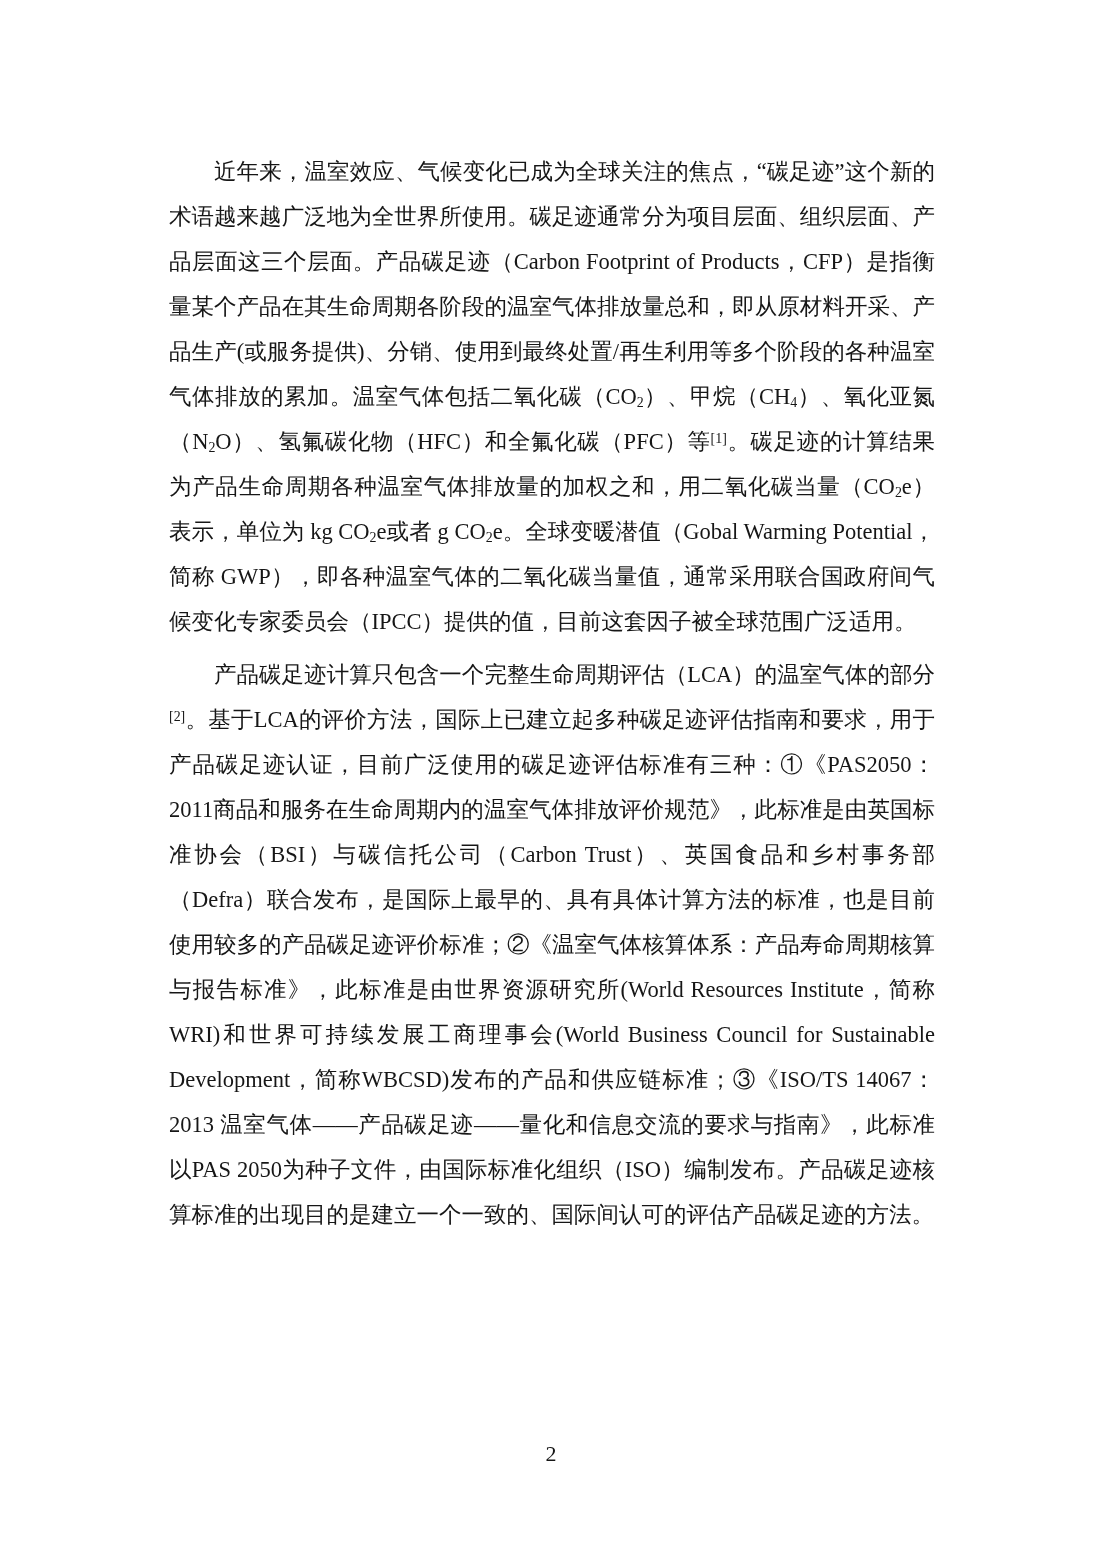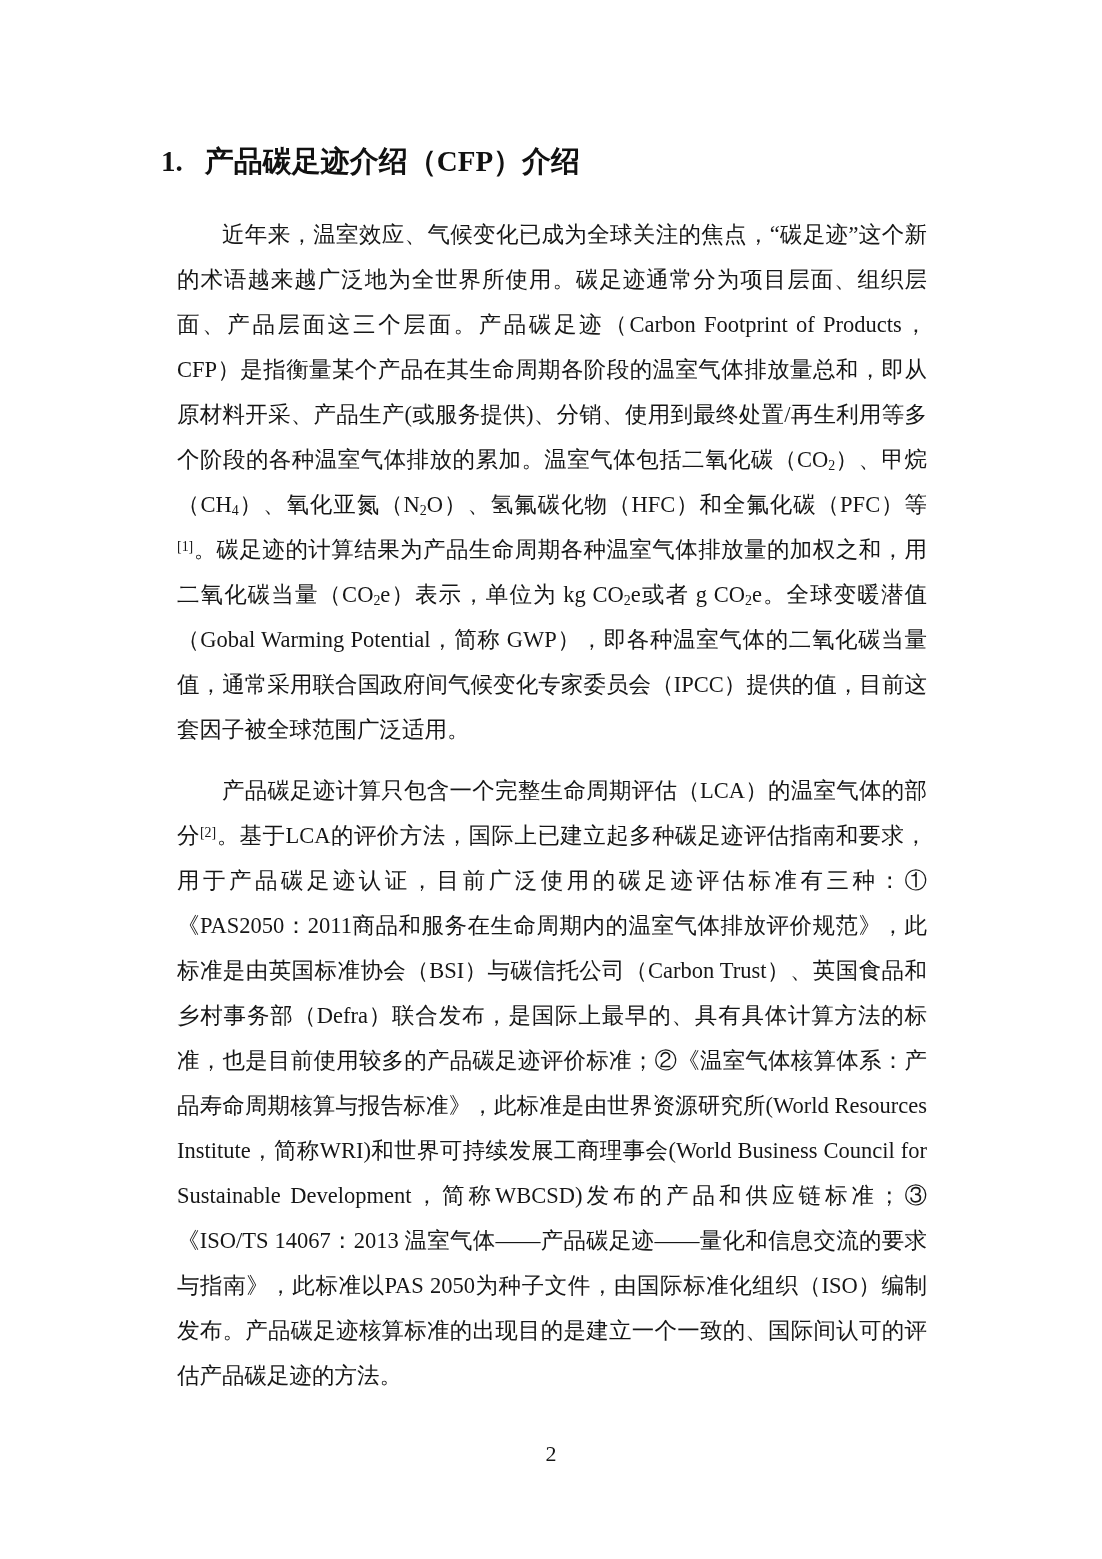--- a/index.html
+++ b/index.html
@@ -30,21 +30,21 @@
     line-height: 40px;
     font-weight: 700;
     color: #111111;
     white-space: nowrap;
   }
   h1 .heading-number {
     display: inline-block;
     margin-right: 22px;
   }
   p.body-paragraph {
-    margin: 16px;
+    margin: 8px;
     font-size: 22.5px;
     line-height: 45px;
     text-align: justify;
     text-align-last: left;
     text-indent: 2em;
     word-break: break-word;
     color: #161616;
   }
   p.body-paragraph sub {
     font-size: 0.62em;
@@ -65,20 +65,17 @@
     font-size: 22px;
     line-height: 26px;
     color: #161616;
   }
 </style>
 </head>
 <body>
 
 <div class="page">
   <div class="content">
-    <h1 class="section-heading">
-      <span class="heading-number">1.</span><span>产品碳足迹介绍（CFP）介绍</span>
-    </h1>
     <p class="body-paragraph"><span>近年来，温室效应、气候变化已成为全球关注的焦点，“碳足迹”这个新的术语越来越广泛地为全世界所使用。碳足迹通常分为项目层面、组织层面、产品层面这三个层面。产品碳足迹（Carbon Footprint of Products，CFP）是指衡量某个产品在其生命周期各阶段的温室气体排放量总和，即从原材料开采、产品生产(或服务提供)、分销、使用到最终处置/再生利用等多个阶段的各种温室气体排放的累加。温室气体包括二氧化碳（CO</span><sub>2</sub><span>）、甲烷（CH</span><sub>4</sub><span>）、氧化亚氮（N</span><sub>2</sub><span>O）、氢氟碳化物（HFC）和全氟化碳（PFC）等</span><sup>[1]</sup><span>。碳足迹的计算结果为产品生命周期各种温室气体排放量的加权之和，用二氧化碳当量（CO</span><sub>2</sub><span>e）表示，单位为 kg CO</span><sub>2</sub><span>e或者 g CO</span><sub>2</sub><span>e。全球变暖潜值（Gobal Warming Potential，简称 GWP），即各种温室气体的二氧化碳当量值，通常采用联合国政府间气候变化专家委员会（IPCC）提供的值，目前这套因子被全球范围广泛适用。</span></p>
     <p class="body-paragraph"><span>产品碳足迹计算只包含一个完整生命周期评估（LCA）的温室气体的部分</span><sup>[2]</sup><span>。基于LCA的评价方法，国际上已建立起多种碳足迹评估指南和要求，用于产品碳足迹认证，目前广泛使用的碳足迹评估标准有三种：①《PAS2050：2011商品和服务在生命周期内的温室气体排放评价规范》，此标准是由英国标准协会（BSI）与碳信托公司（Carbon Trust）、英国食品和乡村事务部（Defra）联合发布，是国际上最早的、具有具体计算方法的标准，也是目前使用较多的产品碳足迹评价标准；②《温室气体核算体系：产品寿命周期核算与报告标准》，此标准是由世界资源研究所(World Resources Institute，简称WRI)和世界可持续发展工商理事会(World Business Council for Sustainable Development，简称WBCSD)发布的产品和供应链标准；③《ISO/TS 14067：2013 温室气体——产品碳足迹——量化和信息交流的要求与指南》，此标准以PAS 2050为种子文件，由国际标准化组织（ISO）编制发布。产品碳足迹核算标准的出现目的是建立一个一致的、国际间认可的评估产品碳足迹的方法。</span></p>
   </div>
   <div class="page-number">2</div>
 </div>
 
 </body></html>

